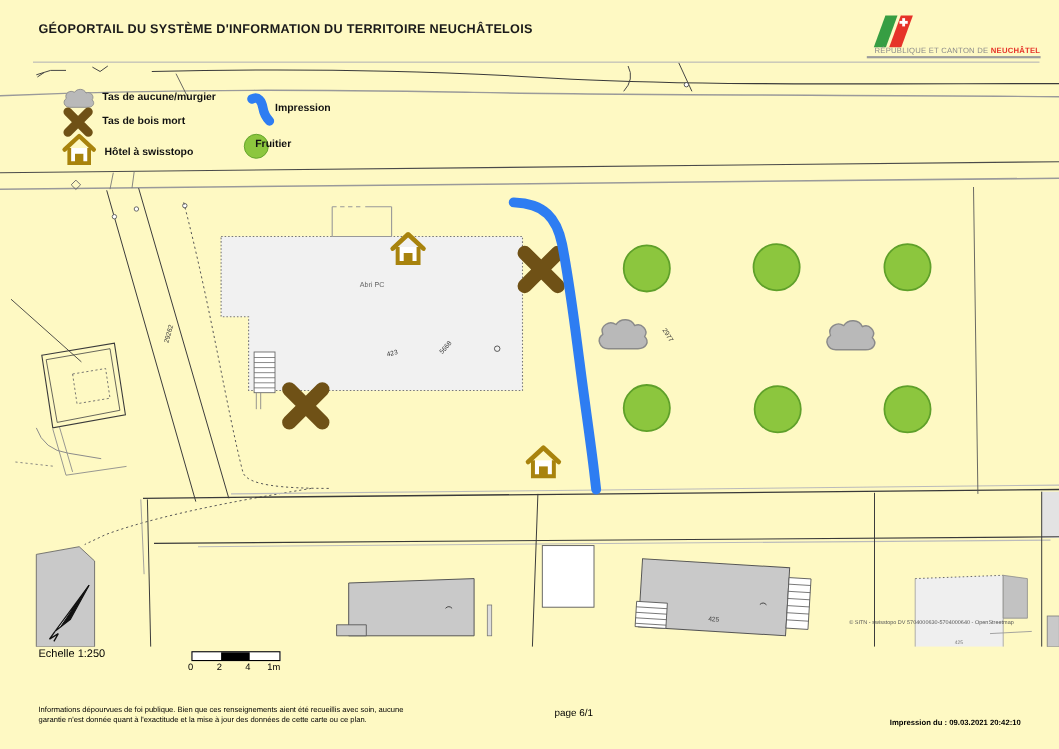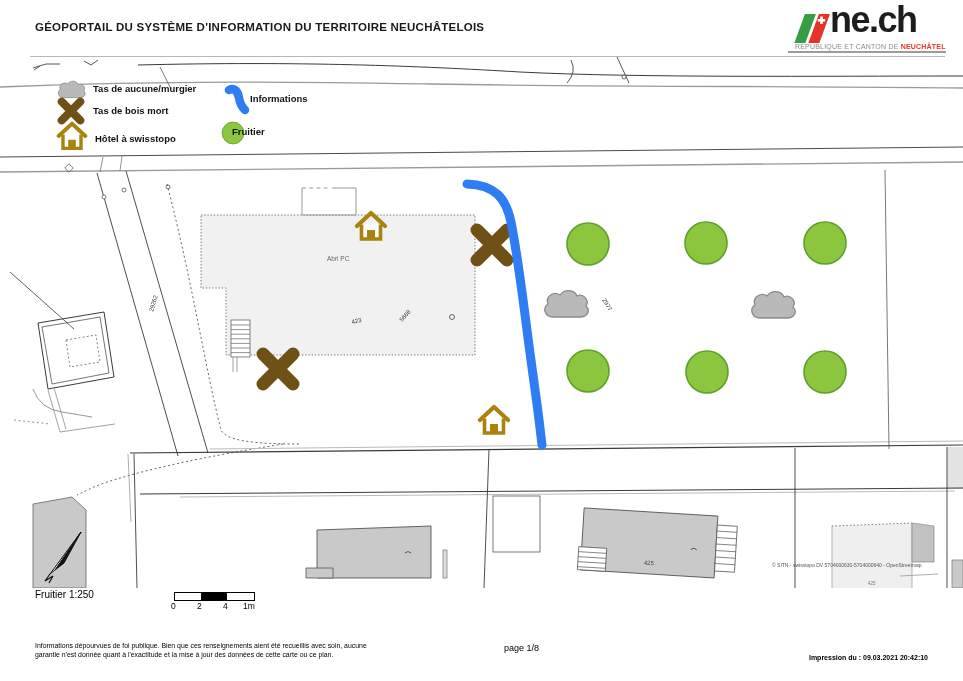--- a/index.html
+++ b/index.html
@@ -1,16 +1,16 @@
 <!DOCTYPE html>
 <html><head>
 <meta charset="utf-8">
 <style>
   html,body{margin:0;padding:0;background:#e8e8e8;}
-  .page{position:relative;width:963px;height:681px;background:#ffffff;overflow:hidden;
+  .page{position:relative;width:963px;height:681px;background:#fef9c3;overflow:hidden;
         font-family:"Liberation Sans",sans-serif;}
   
   .title{position:absolute;left:35px;top:21px;font-size:11.5px;font-weight:bold;
          color:#1a1a1a;letter-spacing:.25px;white-space:nowrap;}
   .rule-main{position:absolute;left:30px;top:56px;width:915px;border-top:1.5px solid #b7b7b7;}
   .logo{position:absolute;left:788px;top:5px;width:160px;height:50px;}
   .logo-rule{position:absolute;left:0;top:46px;width:158px;border-top:2.5px solid #9c9c9c;}
   .brand{position:absolute;left:42px;top:-6px;font-size:36px;font-weight:bold;
          letter-spacing:-1.5px;color:#1d1d1b;}
   .tagline{position:absolute;left:7px;top:38px;font-size:7px;color:#8a8a8a;
@@ -49,21 +49,20 @@
     <svg width="44" height="40" style="position:absolute;left:0;top:6px">
       <g transform="skewX(-20) translate(10,0)">
         <rect x="8" y="3" width="11" height="29" fill="#379e43"></rect>
         <rect x="22" y="3" width="11" height="29" fill="#e63329"></rect>
       </g>
       <g>
         <rect x="32.2" y="5.5" width="2.6" height="7.5" fill="#ffffff"></rect>
         <rect x="29.7" y="8" width="7.5" height="2.6" fill="#ffffff"></rect>
       </g>
     </svg>
-    <div class="brand">ne.ch</div>
     <div class="tagline"><span>RÉPUBLIQUE ET CANTON DE </span><span class="em">NEUCHÂTEL</span></div>
     <div class="logo-rule"></div>
   </div>
 
   <svg class="map-svg" width="963" height="531" viewBox="0 57 963 531">
     <defs>
       <g id="sym-tree">
         <circle r="21" stroke="#5fa02a" stroke-width="1.6" fill="#8cc63e"></circle>
       </g>
       <g id="sym-cloud">
@@ -221,40 +220,40 @@
   <div class="legend-item" style="left:56px;top:120px">
     <svg width="32" height="32">
       <use href="#sym-house" transform="translate(16,16) scale(0.95)"></use>
     </svg>
     <div class="legend-label" style="left:39px;top:13px">Hôtel à swisstopo</div>
   </div>
   <div class="legend-item" style="left:222px;top:84px">
     <svg width="30" height="32">
       <path d="M7,6 C13,3 16,8 17,14 C18,20 21,24 23,26" fill="none" stroke-width="8.5" stroke-linecap="round" stroke="#2e7df2"></path>
     </svg>
-    <div class="legend-label" style="left:28px;top:9px">Informations</div>
+    <div class="legend-label" style="left:28px;top:9px">Impression</div>
   </div>
   <div class="legend-item" style="left:220px;top:120px">
     <svg width="26" height="26">
       <use href="#sym-tree" transform="translate(13,13) scale(0.52)"></use>
     </svg>
     <div class="legend-label" style="left:12px;top:6px">Fruitier</div>
   </div>
 
-  <div class="echelle">Fruitier 1:250</div>
+  <div class="echelle">Echelle 1:250</div>
   <div class="scalebar">
       <div class="mid"></div>
     </div>
   <div class="scale-ticks">
     <span style="left:1px">0</span>
     <span style="left:27px">2</span>
     <span style="left:53px">4</span>
     <span style="left:73px">1m</span>
   </div>
 
   <div class="disclaimer">
     <div>Informations dépourvues de foi publique. Bien que ces renseignements aient été recueillis avec soin, aucune</div>
     <div>garantie n'est donnée quant à l'exactitude et la mise à jour des données de cette carte ou ce plan.</div>
   </div>
-  <div class="pageno">page 1/8</div>
+  <div class="pageno">page 6/1</div>
   <div class="printdate">Impression du : 09.03.2021 20:42:10</div>
 
 </div>
 
 </body></html>

